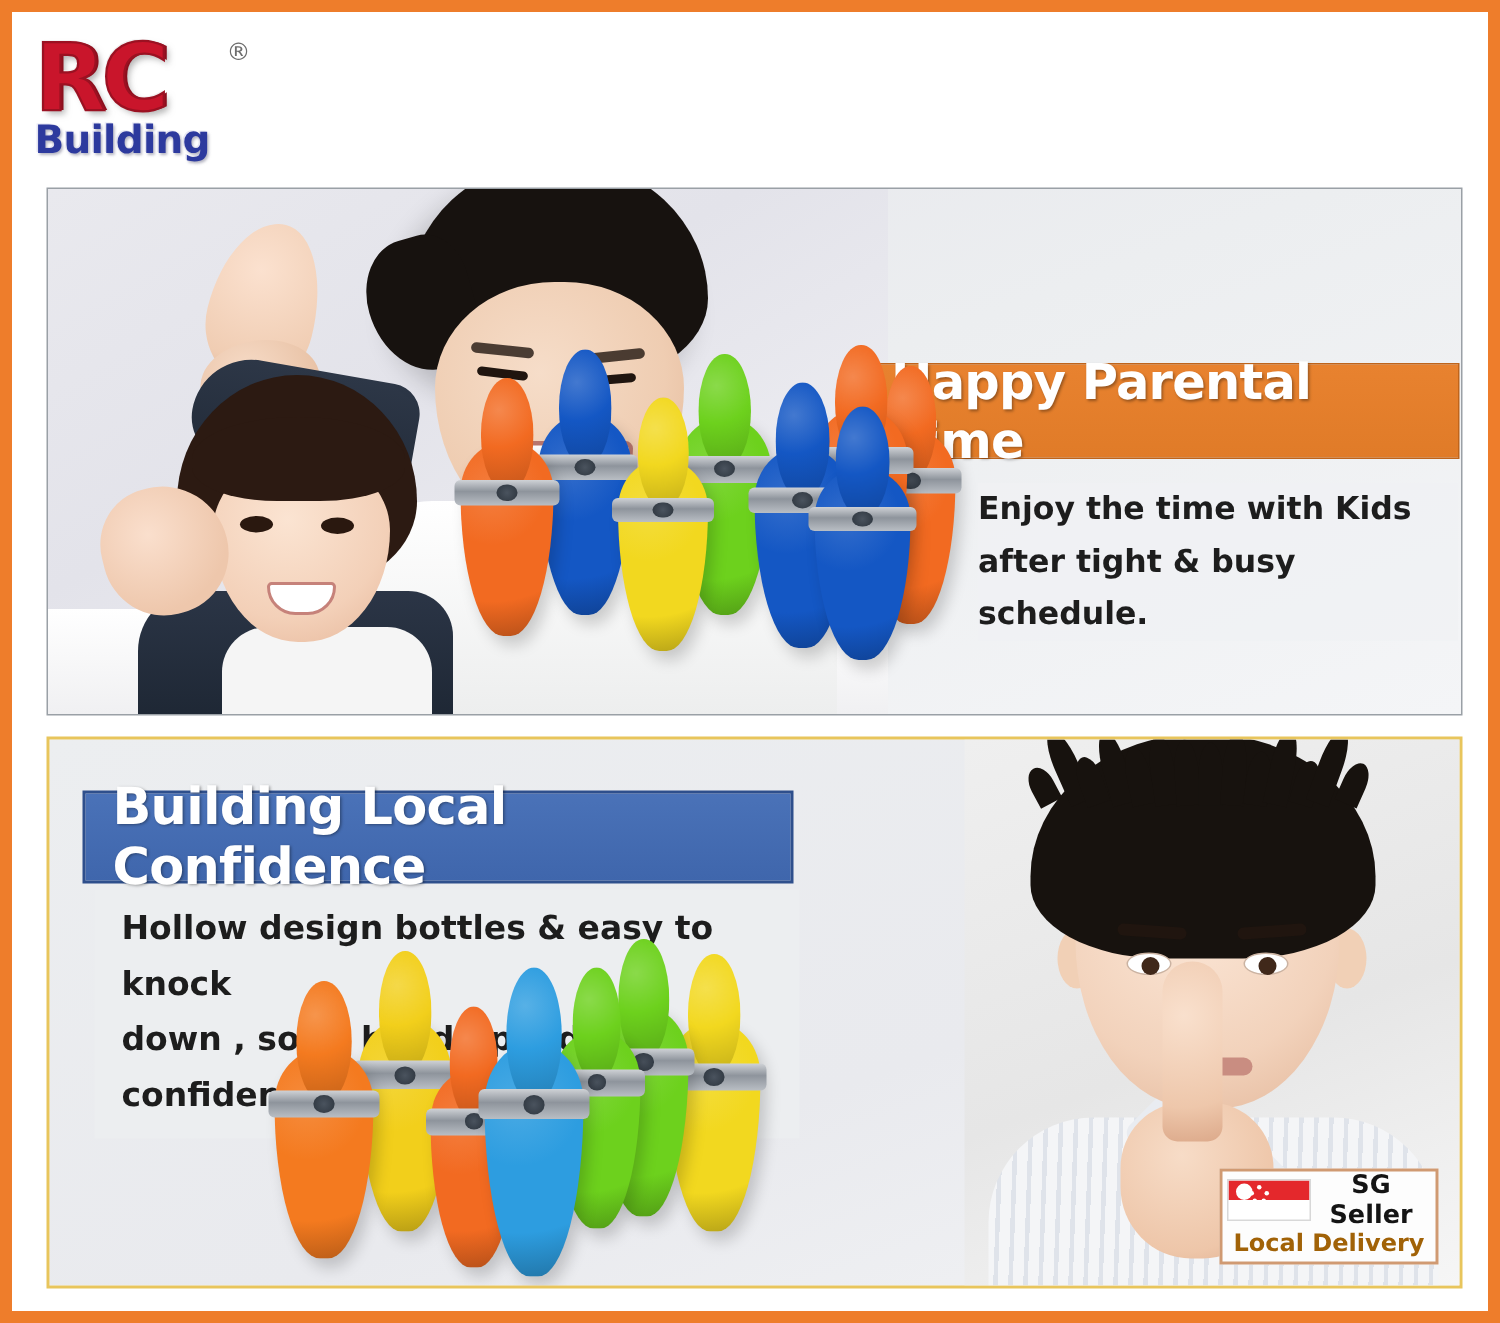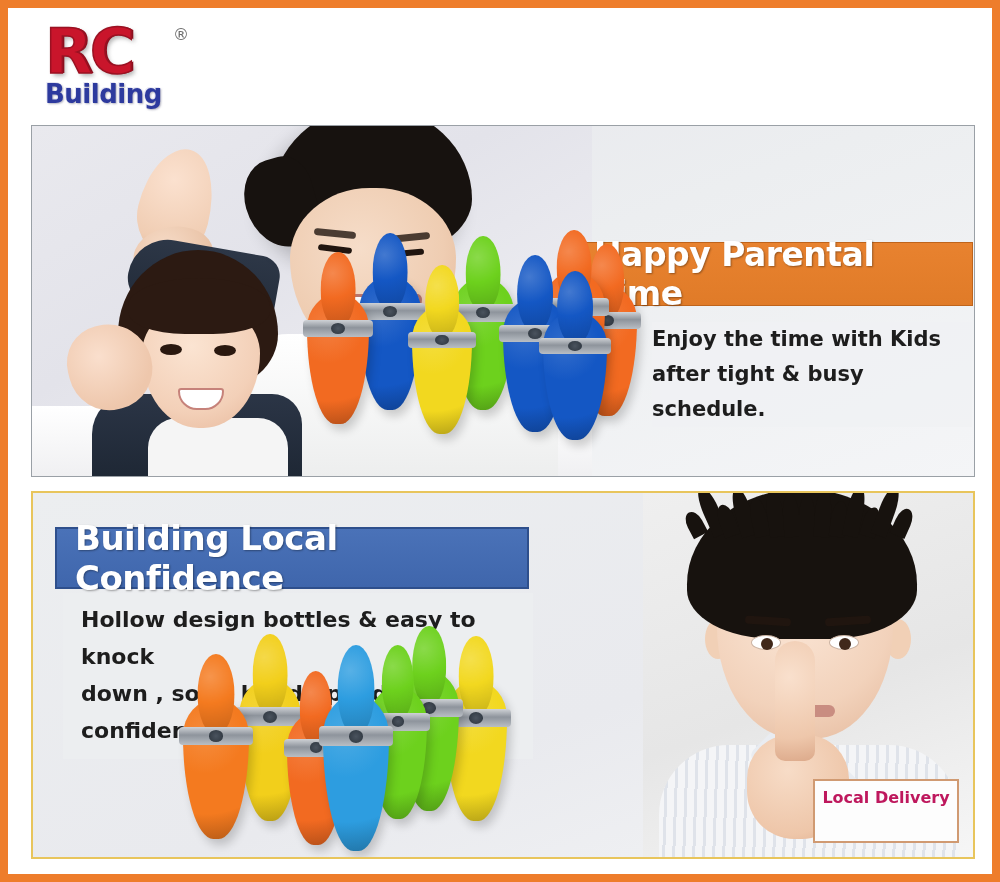--- a/index.html
+++ b/index.html
@@ -27,21 +27,21 @@
 
   
   .header {
     position: absolute;
     left: 0; top: 0;
     width: 100%; height: 104px;
     background: #ffffff;
   }
   .logo {
     position: absolute;
-    left: 34px; top: 10px;
+    left: 12px; top: 10px;
     width: 190px; height: 92px;
   }
   .logo-rc {
     position: relative;
     font-family: "DejaVu Sans", sans-serif;
     font-weight: bold;
     font-size: 62px;
     line-height: 62px;
     letter-spacing: -3px;
     color: #c9152b;
@@ -377,21 +377,21 @@
     font-weight: bold;
     font-size: 17px;
     color: #141414;
   }
   .sg-row2 {
     height: 26px;
     display:flex; align-items:center; justify-content:center;
     font-family: "DejaVu Sans", sans-serif;
     font-weight: bold;
     font-size: 16px;
-    color: #be185d;
+    color: #a16207;
   }
 </style>
 </head>
 <body>
 
 <div class="frame">
   <div class="frame-inner">
 
     <div class="header">
       <div class="logo">
@@ -537,18 +537,30 @@
         </div>
 
       <div class="banner" id="banner-confidence">Building Local Confidence</div>
 
       <div class="caption" id="caption-confidence">
         <div>Hollow design bottles &amp; easy to knock</div>
         <div>down , so to build up kids confidence</div>
       </div>
 
       <div id="sg-badge">
+        <div class="sg-row1">
+          <div class="sg-flag">
+            <div class="sg-flag-red"></div>
+            <div class="sg-crescent"></div>
+            <div class="sg-star" style="left:19px;top:3px"></div>
+            <div class="sg-star" style="left:24px;top:7px"></div>
+            <div class="sg-star" style="left:22px;top:12px"></div>
+            <div class="sg-star" style="left:16px;top:12px"></div>
+            <div class="sg-star" style="left:14px;top:7px"></div>
+          </div>
+          <div class="sg-label">SG Seller</div>
+        </div>
         <div class="sg-row2">Local Delivery</div>
       </div>
     </div>
 
   </div>
 </div>
 
 </body></html>

